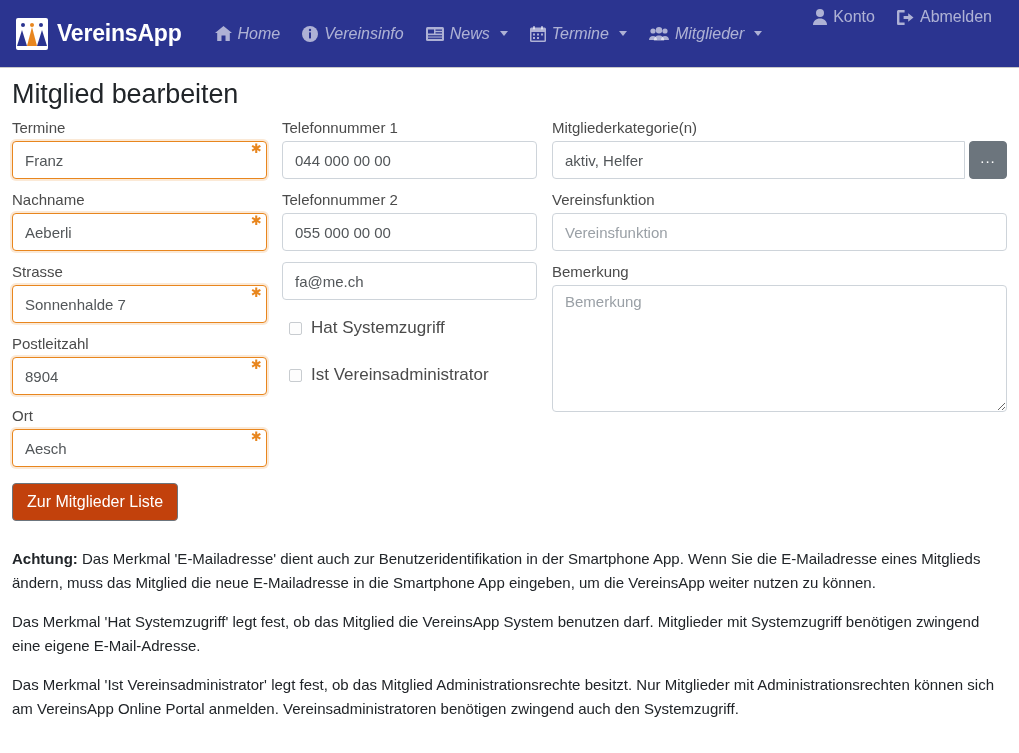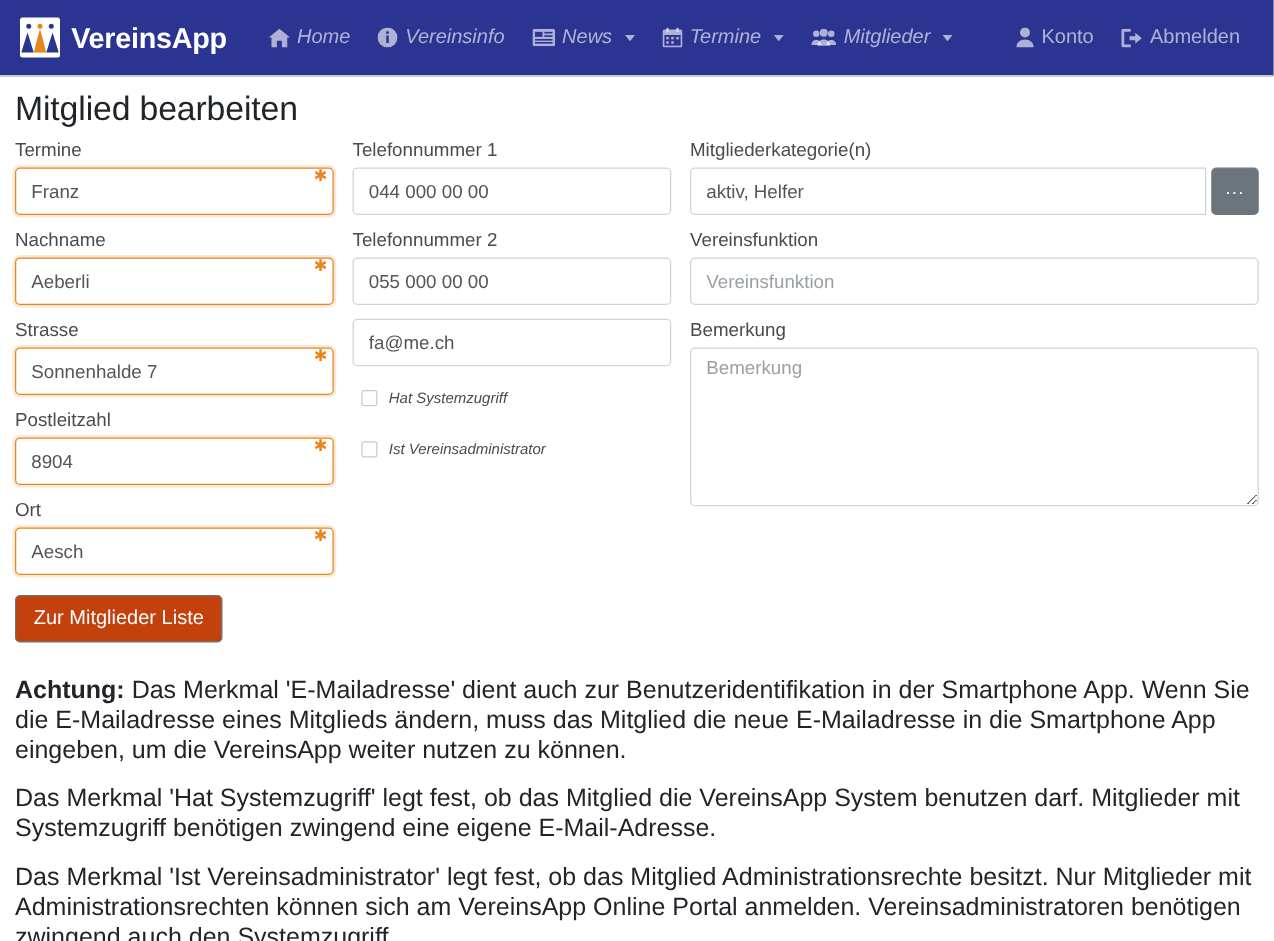--- a/index.html
+++ b/index.html
@@ -7,25 +7,24 @@
   html, body {
     margin: 0; padding: 0;
     width: 1019px; height: 753px;
     background: #ffffff;
     font-family: "Liberation Sans", sans-serif;
     overflow: hidden;
   }
 
   
   .navbar {
-    height: 61px;
+    height: 68px;
     background: #2b3490;
     border-bottom: 1px solid #c9c9c9;
     display: flex;
-    align-items: center;
     padding: 0 14px 0 16px;
     position: relative;
   }
   .brand {
     display: flex;
     align-items: center;
     gap: 9px;
     margin-right: 22px;
     text-decoration: none;
   }
@@ -163,21 +162,21 @@
     padding-top: 7px;
   }
   .cbox {
     width: 13px; height: 13px;
     border: 1px solid #c8ccd0;
     border-radius: 2px;
     background: #fdfdfd;
     flex: 0 0 auto;
     cursor: pointer;
   }
-  .cblabel { font-size: 12px; color: #4b4b4b; font-style: italic; }
+  .cblabel { font-size: 17px; color: #4b4b4b; }
 
   
   .igroup { display: flex; align-items: stretch; }
   .igroup .inp { border-top-right-radius: 0; border-bottom-right-radius: 0; }
   .dots-btn {
     width: 38px;
     min-width: 38px;
     height: 38px;
     background: #6c757d;
     border: 1px solid #6c757d;
@@ -224,21 +223,21 @@
     cursor: pointer;
     font-family: "Liberation Sans", sans-serif;
     line-height: 20px;
   }
   .btn-primary { background: #2b3490; border-color: #2b3490; }
   .btn-secondary { background: #c2410c; border-color: #6c757d; }
 
   
   .notes { margin-top: 26px; }
   .notes p {
-    font-size: 20px;
+    font-size: 15px;
     color: #212529;
     line-height: 24px;
     margin: 8px 0 15px 0;
   }
   .notes b { font-weight: bold; }
 </style>
 </head>
 <body>
 
 <div class="navbar">

